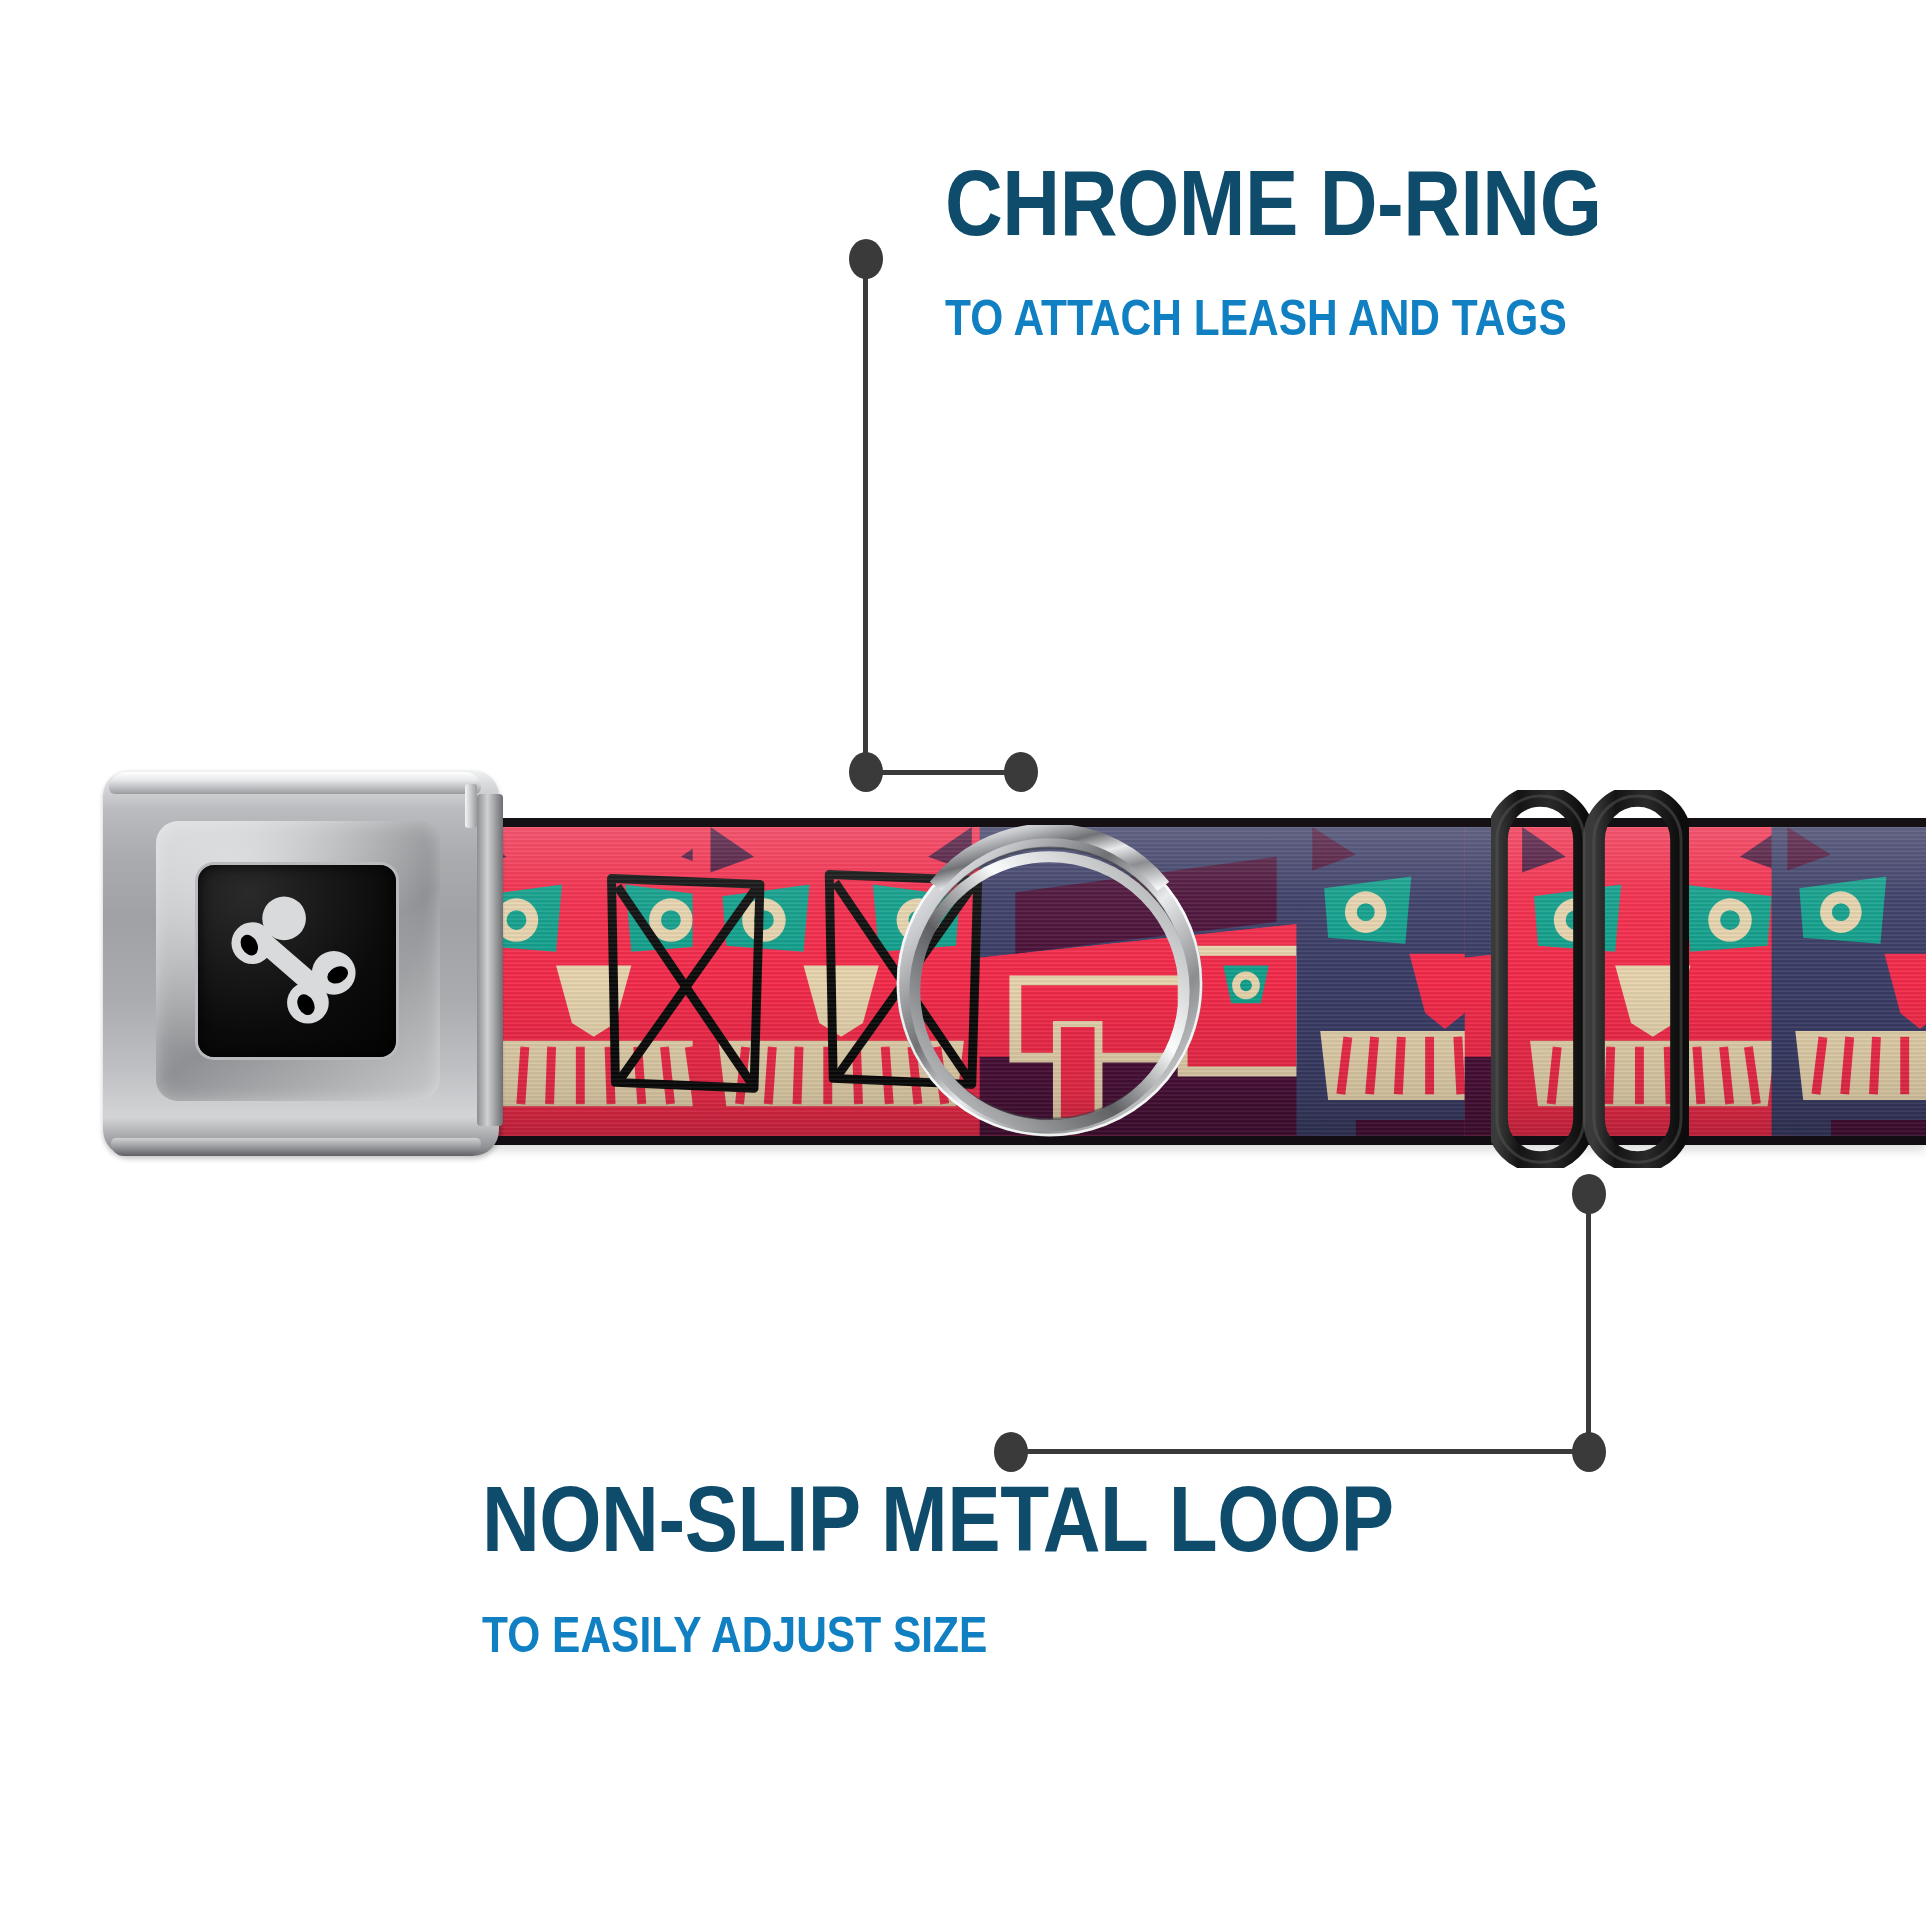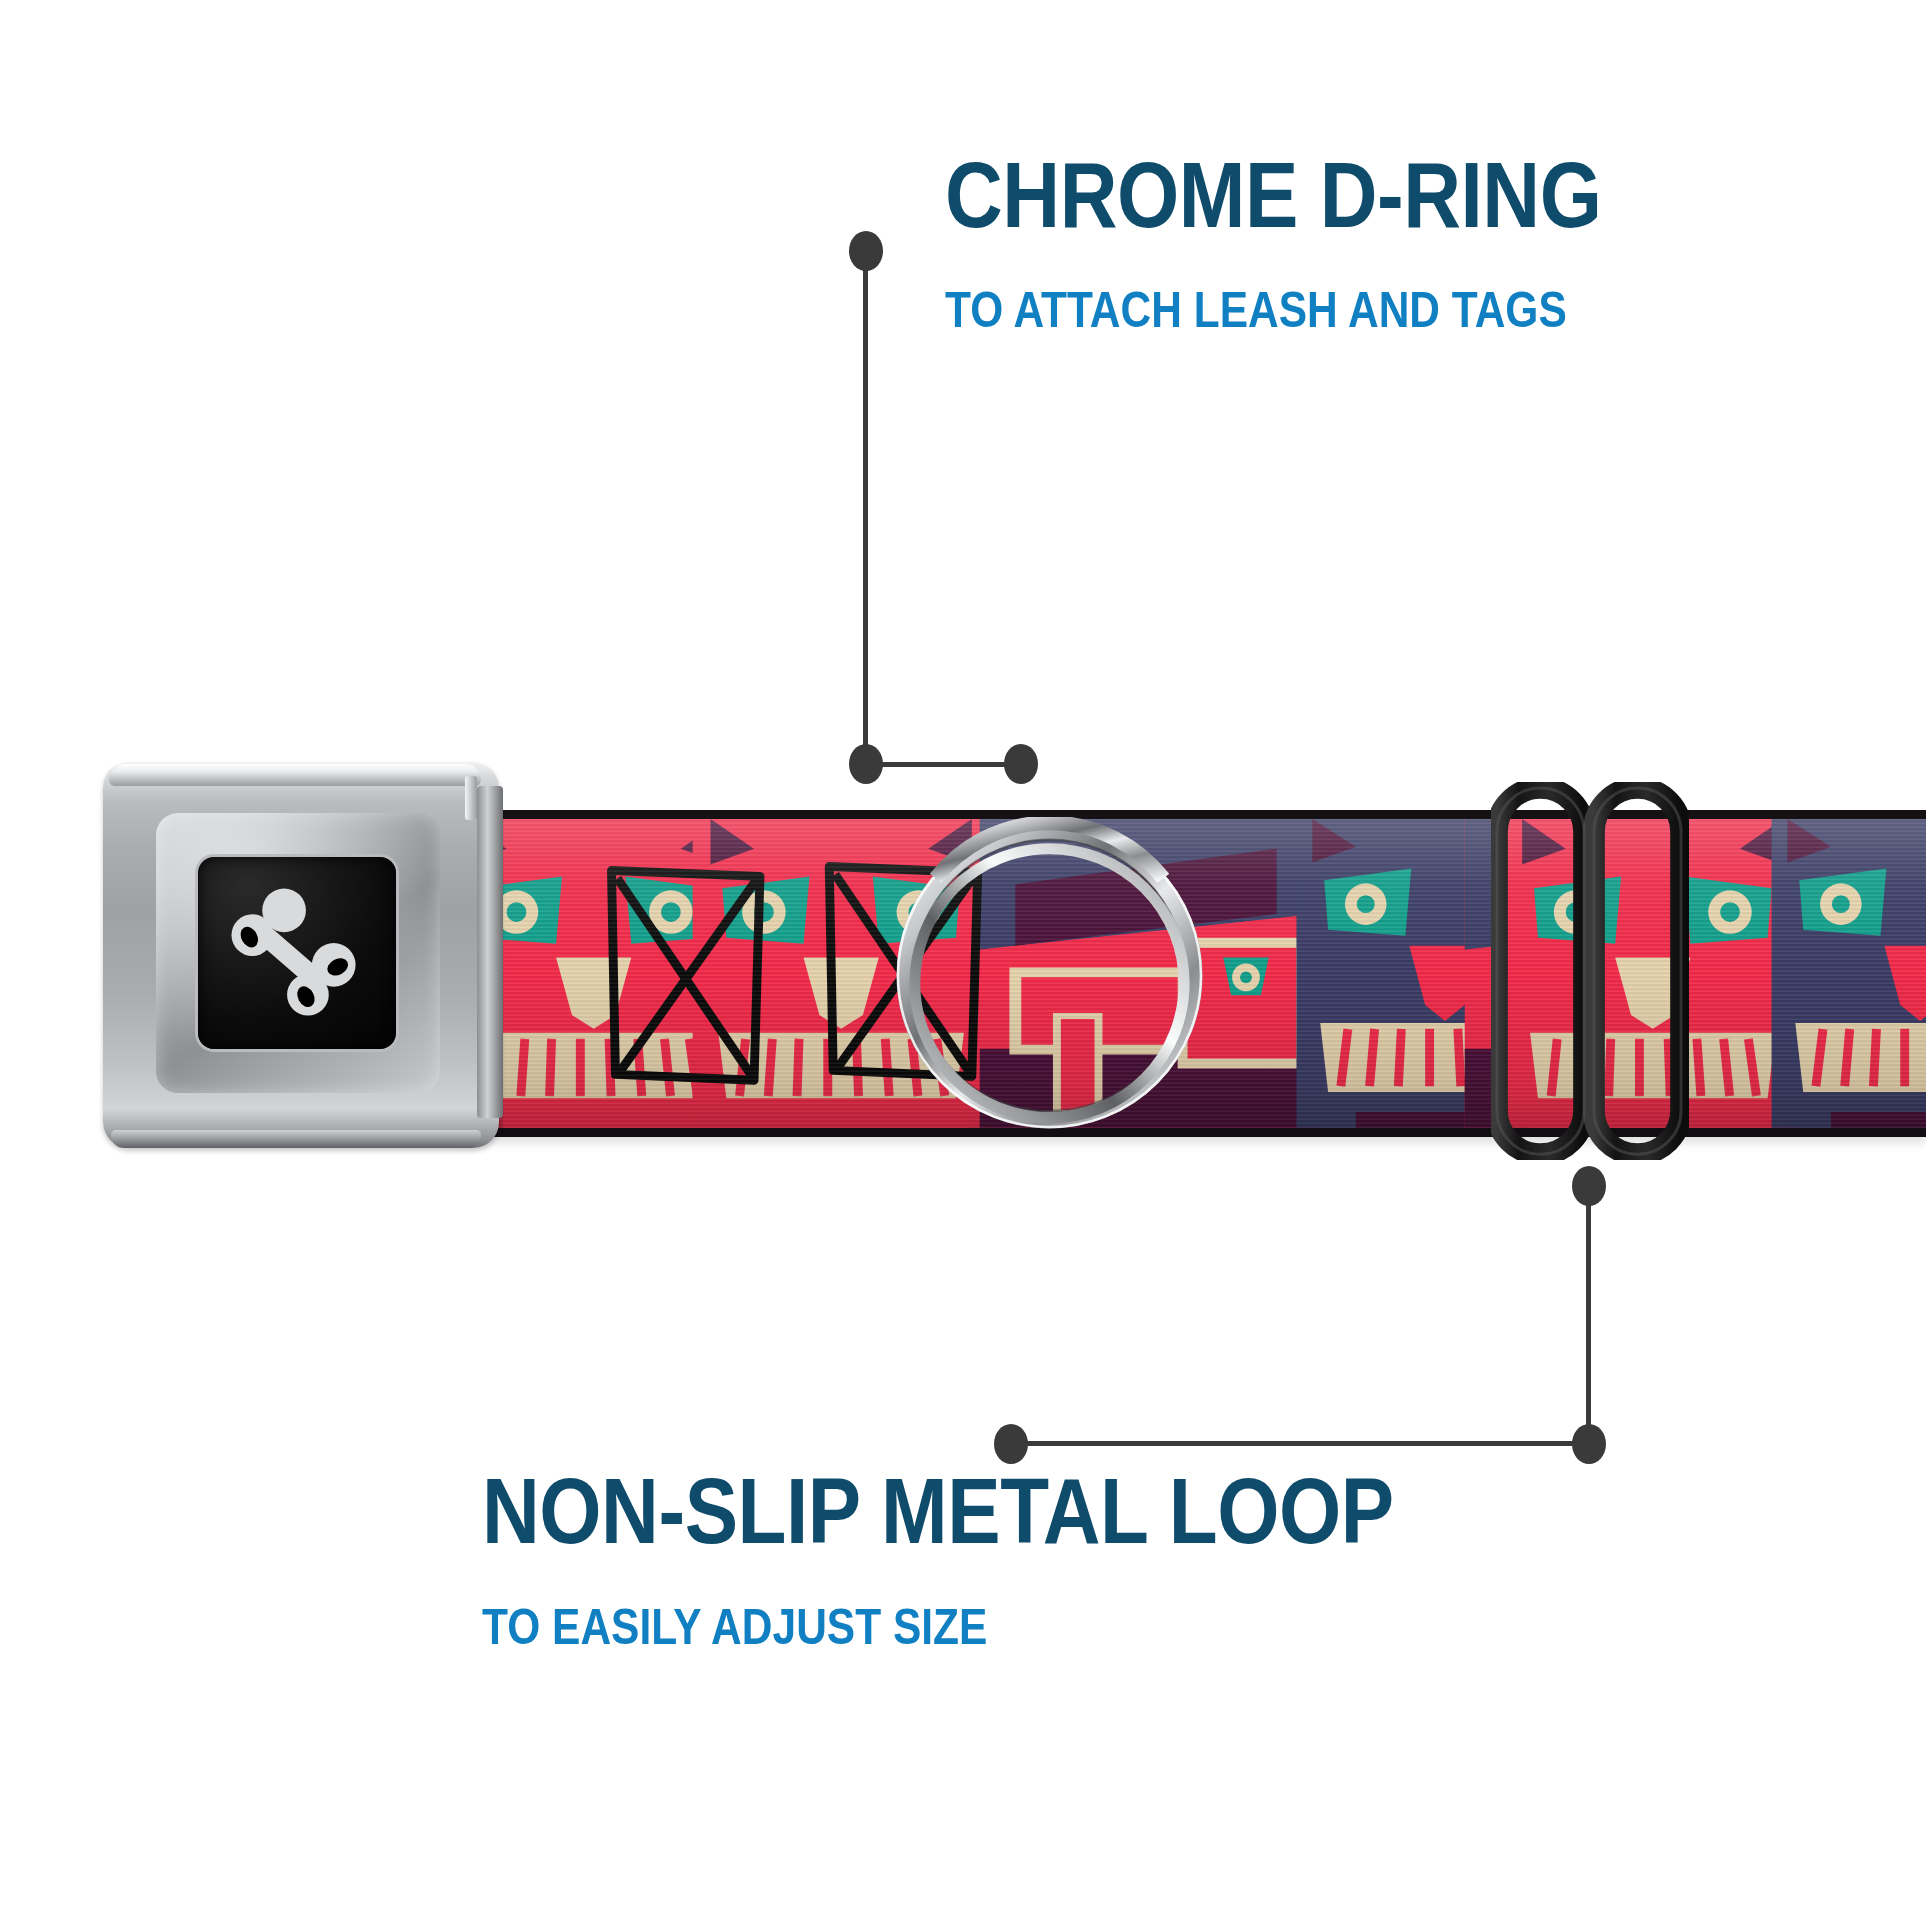--- a/index.html
+++ b/index.html
@@ -3,21 +3,21 @@
 <meta charset="utf-8">
 <style>
   html, body { margin:0; padding:0; }
   body {
     width:1927px; height:1927px;
     background:#ffffff;
     font-family:"Liberation Sans", sans-serif;
     overflow:hidden;
     position:relative;
   }
-  .stage { position:absolute; inset:0; }
+  .stage { position:absolute; inset:0;margin-top:8px; }
 
   
   .callout-title {
     position:absolute;
     font-weight:bold;
     letter-spacing:-0.5px;
     white-space:nowrap;
     transform:scaleX(0.86);
     transform-origin:left center;
   }

